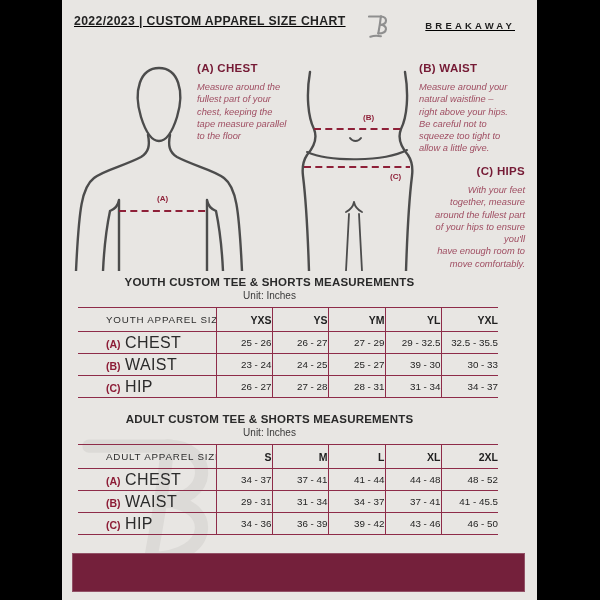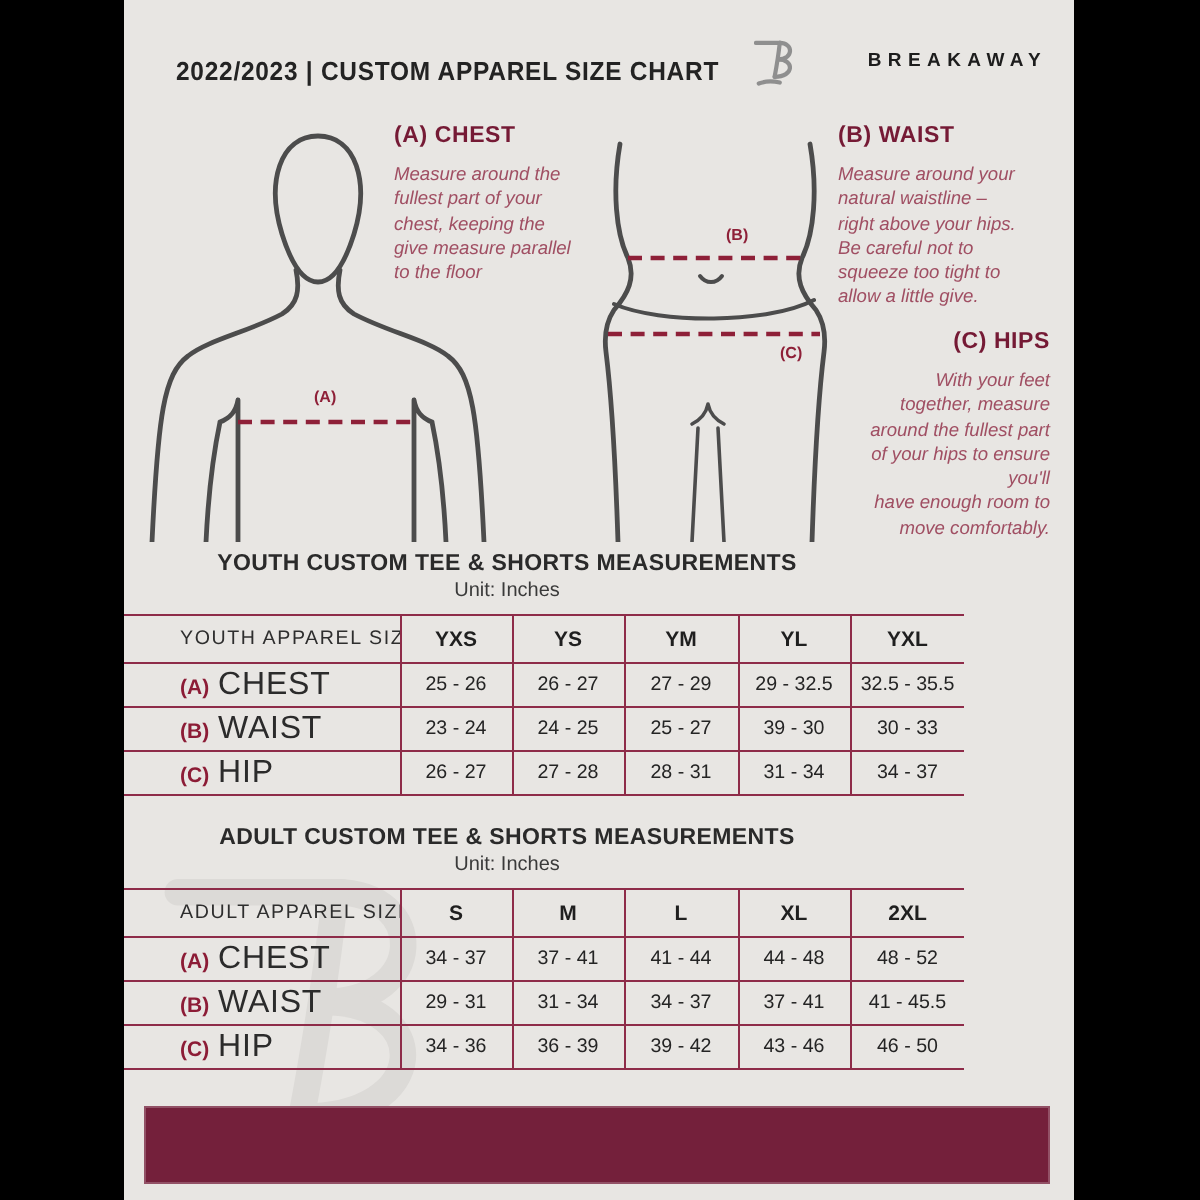--- a/index.html
+++ b/index.html
@@ -9,22 +9,22 @@
     font-family:"Liberation Sans", sans-serif;
     -webkit-font-smoothing:antialiased;
   }
   .page {
     position:absolute; left:62px; top:0; width:475px; height:600px;
     background:#e8e6e3; overflow:hidden;
   }
 
   
   .header {
-    position:absolute; top:13px; left:26px; right:22px; height:30px;
-    display:flex; justify-content:space-between; align-items:flex-end; z-index:3;
+    position:absolute; top:13px; left:12px; right:22px; height:30px;
+    display:flex; justify-content:space-between; align-items:flex-start; z-index:3;text-decoration:underline;
   }
   .header-title {
     font-size:13px; font-weight:bold; color:#232323; letter-spacing:.4px;
     white-space:nowrap; transform:scaleX(.94); transform-origin:left center;
   }
   .brand { display:flex; align-items:center; gap:7px; }
   .brand-name { font-size:9.5px; font-weight:bold; letter-spacing:3.2px; color:#1d1d1d; white-space:nowrap;padding-left:29px; }
 
   
   .diagrams { position:absolute; top:55px; left:0; width:475px; height:216px; z-index:1; }
@@ -40,34 +40,34 @@
   .guide-body {
     font-size:9.3px; font-style:italic; color:#a04f63; line-height:1.32;
     white-space:pre-line; margin:0;
   }
   .marker { position:absolute; font-size:8px; font-weight:bold; color:#8e2038; }
   #marker-a { left:95px;  top:139px; }
   #marker-b { left:301px; top:58px; }
   #marker-c { left:328px; top:117px; }
 
   
-  .table-block { position:absolute; left:0; width:383px; z-index:2; }
+  .table-block { position:absolute; left:16px; width:383px; z-index:2; }
   #youth-block { top:276px; }
   #adult-block { top:413px; }
   .table-title {
     text-align:center; font-size:11.5px; font-weight:bold; color:#2a2a2a;
     letter-spacing:.2px; margin:0;
   }
   .table-unit {
     text-align:center; font-size:10px; color:#3a3a3a;
     margin:2px 0 6px 0;
   }
   .size-table { border-collapse:collapse; margin:0 auto; table-layout:fixed; width:420px; }
   .size-table th, .size-table td {
-    border-bottom:1.5px solid #8e2c49; height:21px; text-align:center;
+    border-bottom:1.5px solid #8e2c49; height:21px; text-align:right;
     padding:0; font-weight:normal; overflow:hidden; white-space:nowrap;
   }
   .size-table thead th { border-top:1.5px solid #8e2c49; height:23px; }
   .size-table th + th, .size-table td + td { border-left:1.5px solid #8e2c49; }
   .label-col { text-align:left !important; padding-left:28px !important; }
   .hdr-label { font-size:9.8px; color:#2e2e2e; letter-spacing:.8px; }
   .hdr-size  { font-size:10.5px; font-weight:bold !important; color:#1f1f1f; }
   .cell-val  { font-size:9.8px; color:#242424; }
   .row-prefix { font-weight:bold; color:#8c1c36; font-size:10.5px; }
   .row-label  { color:#2b2b2b; font-size:16px; letter-spacing:.4px; }
@@ -126,21 +126,21 @@
 
     <div class="marker" id="marker-a">(A)</div>
     <div class="marker" id="marker-b">(B)</div>
     <div class="marker" id="marker-c">(C)</div>
 
     <div class="guide-block" id="guide-chest">
       <p class="guide-heading">(A) CHEST</p>
       <p class="guide-body">Measure around the
 fullest part of your
 chest, keeping the
-give measure parallel
+tape measure parallel
 to the floor</p>
     </div>
     <div class="guide-block" id="guide-waist">
       <p class="guide-heading">(B) WAIST</p>
       <p class="guide-body">Measure around your
 natural waistline –
 right above your hips.
 Be careful not to
 squeeze too tight to
 allow a little give.</p>

